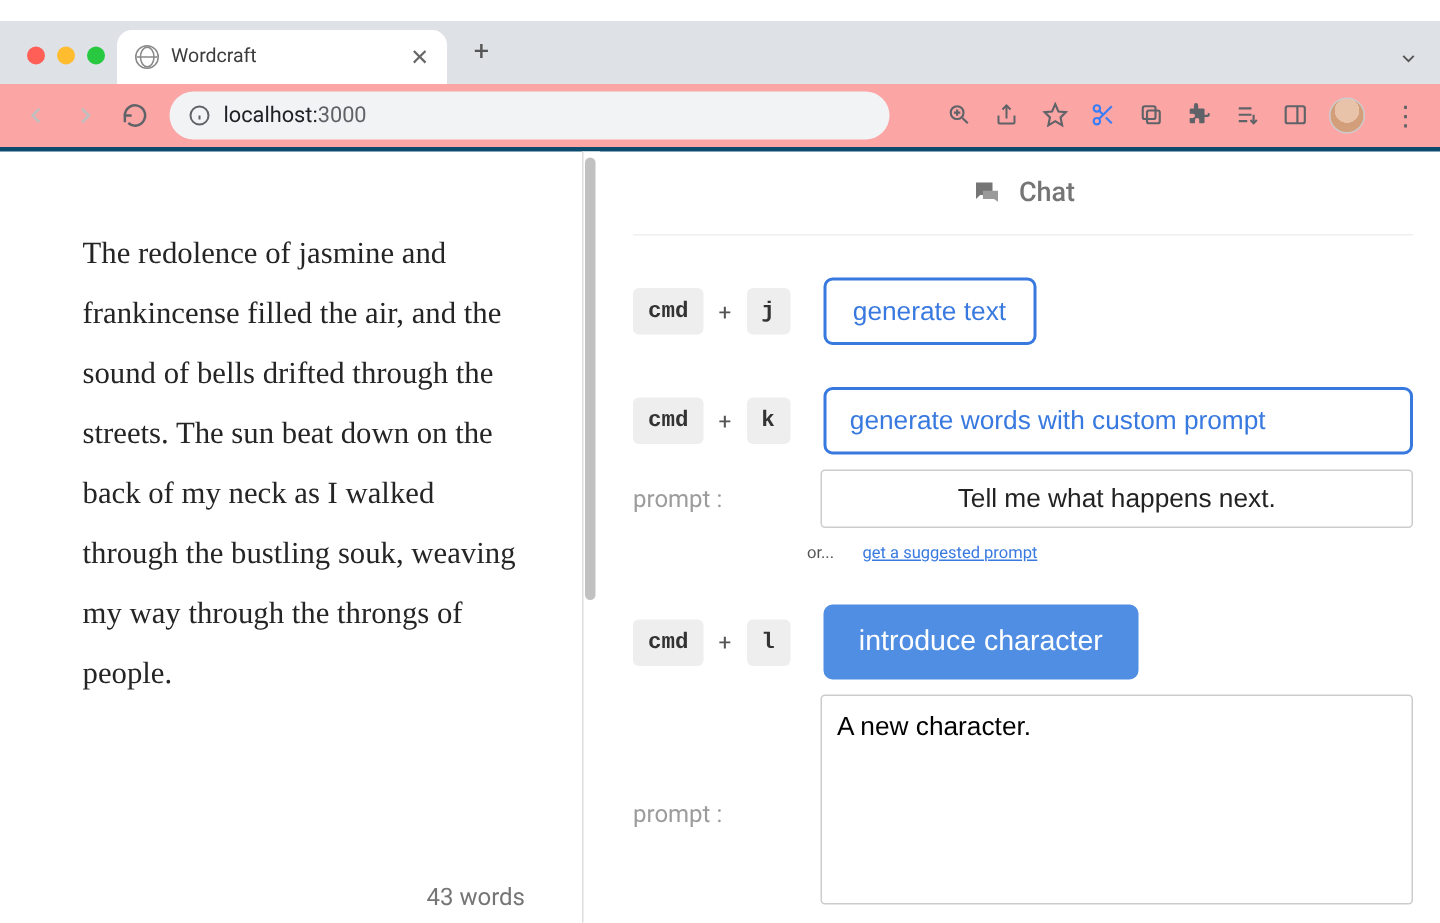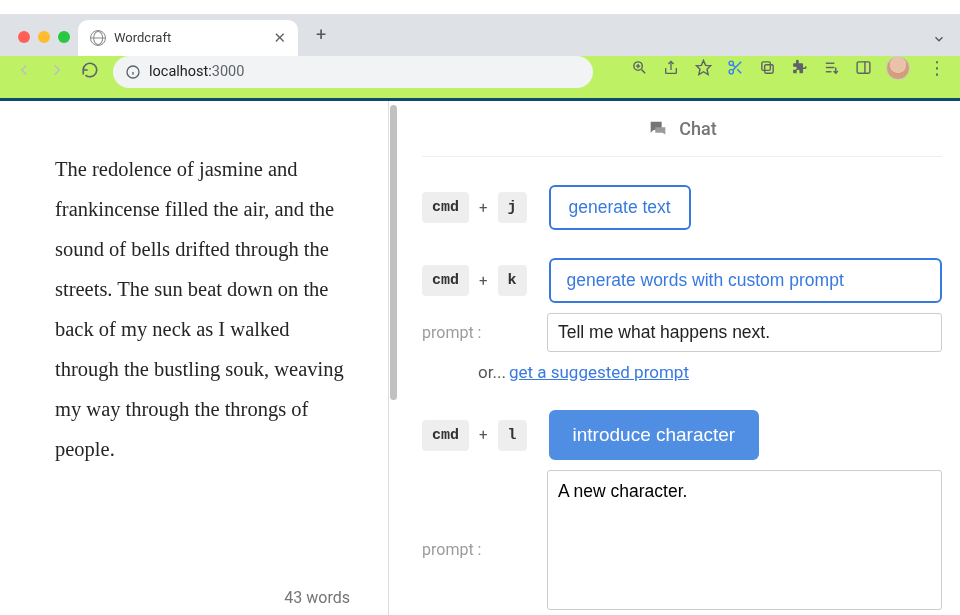--- a/index.html
+++ b/index.html
@@ -11,21 +11,21 @@
 .dot.red { background: #ff5f57; }
 .dot.yellow { background: #febc2e; }
 .dot.green { background: #28c840; }
 .tab { display: flex; align-items: center; background: #fff; border-radius: 10px 10px 0 0; padding: 9px 12px; gap: 8px; min-width: 220px; font-size: 13px; color: #3c3c3c; }
 .tab-favicon { width: 16px; height: 16px; border: 1.5px solid #888; border-radius: 50%; position: relative; }
 .tab-favicon::before { content:""; position:absolute; left:0; right:0; top:50%; border-top:1.5px solid #888; transform:translateY(-50%);}
 .tab-favicon::after { content:""; position:absolute; top:0; bottom:0; left:50%; width:55%; border:1.5px solid #888; border-radius:50%; transform:translateX(-50%);}
 .tab-close { margin-left: auto; color:#666; font-size:15px; }
 .tab-add { width: 30px; height: 30px; display:flex; align-items:center; justify-content:center; color:#555; font-size:18px; margin-bottom:6px; margin-left:8px;}
 .tab-chevron { margin-left:auto; margin-right:14px; margin-bottom:10px; color:#555; font-size:13px;}
-.toolbar { height: 44px; display: flex; align-items: flex-start; padding: 0 10px; gap: 5px; background:#bef264;}
+.toolbar { height: 44px; display: flex; align-items: center; padding: 0 10px; gap: 5px; background:#fca5a5;}
 .nav-btn { width: 28px; height: 28px; display:flex; align-items:center; justify-content:center; color:#5f6368; border-radius:50%; }
 .nav-btn.disabled{ color:#bfbfbf;}
 .addr-bar { flex:0 0 480px; height: 32px; background:#f1f3f4; border-radius:16px; display:flex; align-items:center; padding:0 12px; gap:8px; font-size:14.5px; color:#5f6368; margin-left:4px;}
 .addr-bar .host-dark{ color:#202124;}
 .toolbar-icons { margin-left:auto; display:flex; align-items:center; gap:14px; color:#5f6368; }
 .tb-icon{ width:18px; height:18px; display:flex; align-items:center; justify-content:center; }
 .avatar{ width:24px; height:24px; border-radius:50%; background: radial-gradient(circle at 50% 35%, #e9c3a9 0 45%, #d39e7a 46% 100%); border:1px solid #ccc;}
 .kebab{ font-size:18px; padding:0 4px;}
 .scissors-icon { color: #377DF7; }
 
@@ -45,22 +45,22 @@
 
 .cmd-group{ margin-top:28px; display:flex; flex-direction:column; gap:10px;}
 .cmd-row{ display:flex; align-items:center; gap:8px;}
 .key-chip{ background:#eee; border-radius:4px; padding:7px 10px; font-family: "Courier New", monospace; font-size:15px; font-weight:bold; color:#333;}
 .plus{ color:#555; font-size:15px; padding:0 2px;}
 .action-btn{ border:2px solid #3879e0; color:#3879e0; background:#fff; border-radius:6px; padding:10px 18px; font-size:17.5px; margin-left:14px;}
 .action-btn.wide{ flex:1; text-align:left; padding:10px 16px;}
 .action-btn.primary{ background:#4f8ee3; color:#fff; border-color:#4f8ee3; font-size:19px; padding:12px 22px;}
 .prompt-row{ display:flex; align-items:center; gap:10px;}
 .prompt-label{ color:#9c9c9c; font-size:16px; width:115px;}
-.prompt-input{ flex:1; border:1px solid #ccc; border-radius:3px; padding:8px 10px; font-size:17.5px; color:#222; font-family: Helvetica, Arial, sans-serif;}
-.or-row{ margin-left:56px; font-size:17px; color:#555; display:flex; gap:3px;}
+.prompt-input{ flex:1; border:1px solid #ccc; border-radius:3px; padding:8px 10px; font-size:17.5px; color:#222; font-family: Helvetica, Arial, sans-serif; text-align: center;}
+.or-row{ margin-left:116px; font-size:11px; color:#555; display:flex; gap:19px;}
 .or-row a{ color:#3879e0; text-decoration:underline;}
 .char-textarea{ border:1px solid #ccc; border-radius:3px; padding:10px; font-size:17.5px; font-family: Helvetica, Arial, sans-serif; resize:none; height:140px;}
 .char-block{ display:flex; gap:10px; align-items:flex-start;}
 .char-block .prompt-label{ margin-top:70px;}
 .char-block .char-textarea{ flex:1;}
 .footer-links{ display:flex; gap:16px; font-size:17px; margin-top:4px;}
 .footer-links span{ text-decoration:underline; color:#222;}
 svg{display:block;}
 </style>
 </head>

